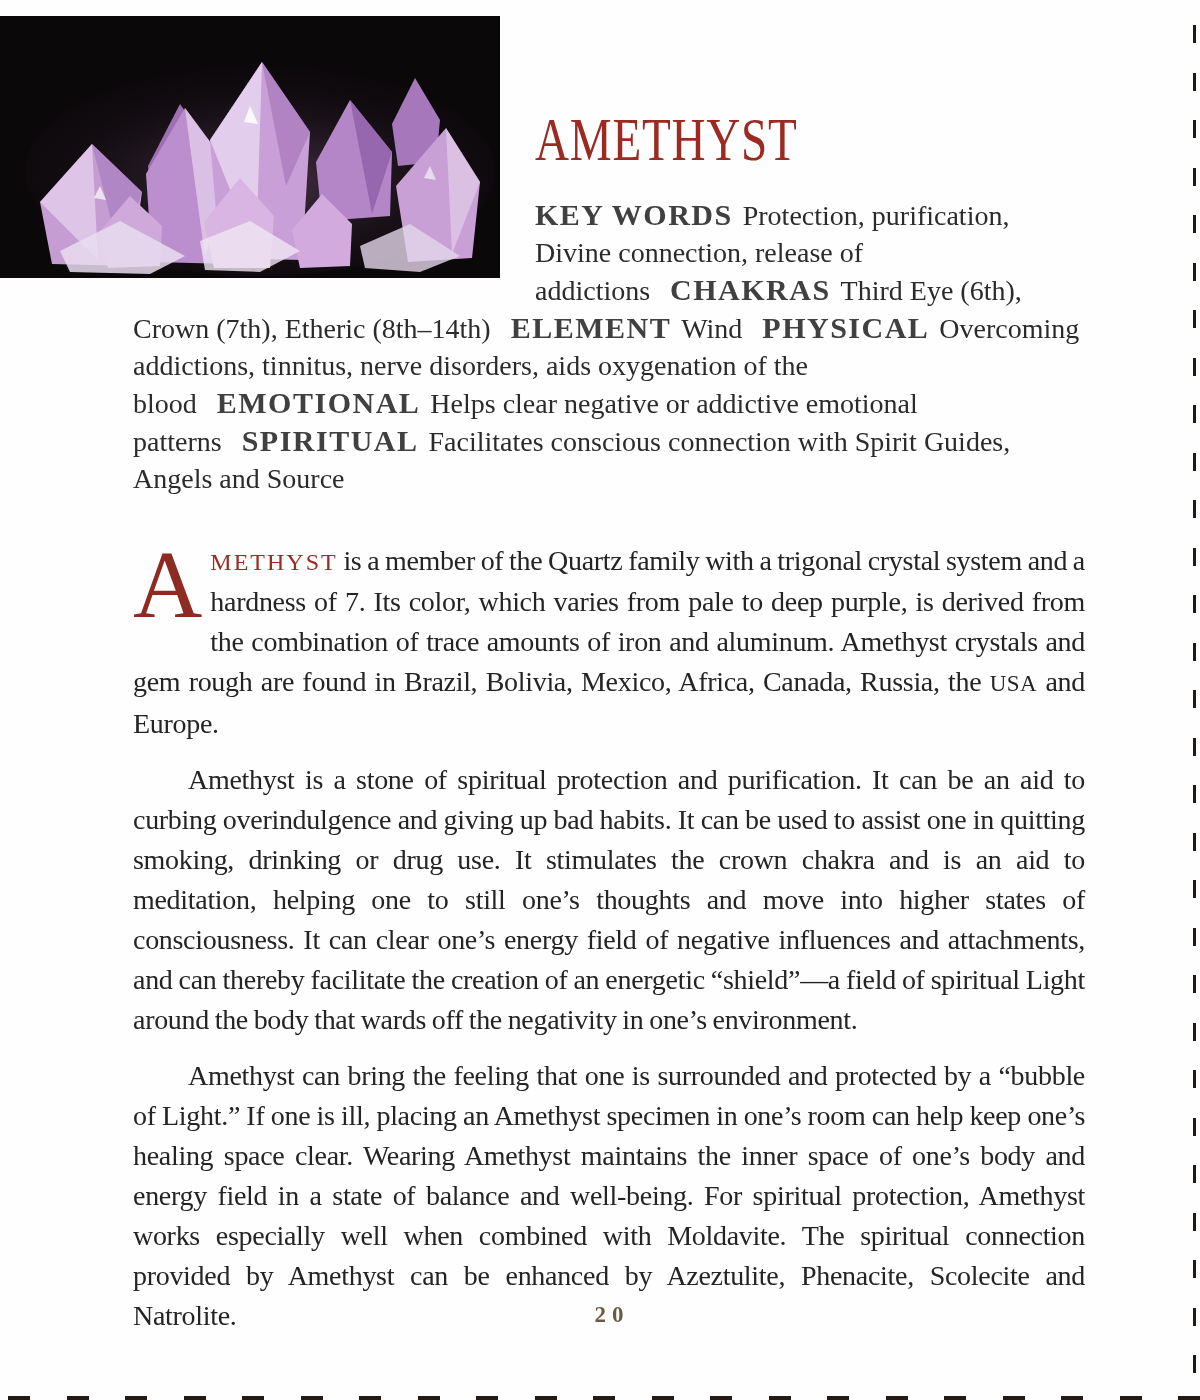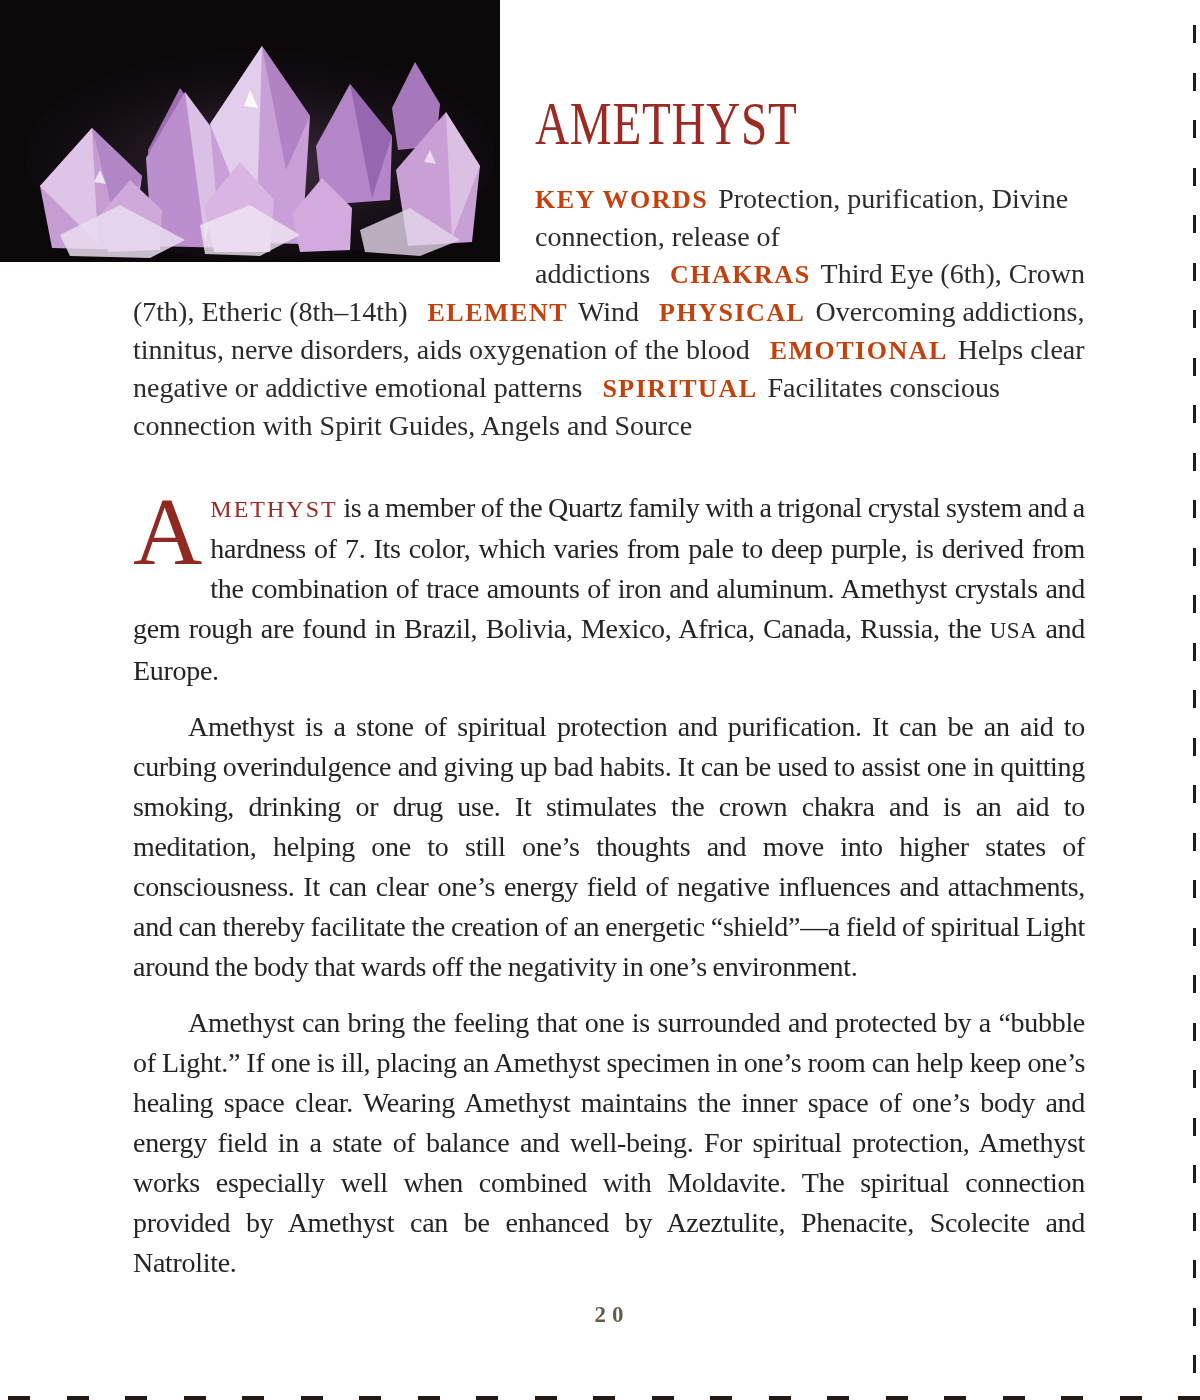--- a/index.html
+++ b/index.html
@@ -5,28 +5,28 @@
   html,body{margin:0;padding:0;background:#ffffff;}
   .page{
     position:relative;width:1200px;height:1400px;background:#fefefe;overflow:hidden;
     font-family:"Liberation Serif", serif;color:#262626;
   }
   .content{margin:0 115px 0 133px;}
   .photo-wrap{
     float:left;width:500px;height:262px;margin:0 35px 12px -133px;
     background:#0b080a;
   }
-  h1.title{margin:0;padding:92px 0 0 0;font-weight:normal;line-height:62px;height:62px;}
+  h1.title{margin:16px;padding:92px 0 0 0;font-weight:normal;line-height:62px;height:62px;}
   .title-inner{
     display:inline-block;color:#9b2a22;font-size:62px;letter-spacing:1px;
     transform:scaleX(0.76);transform-origin:left center;white-space:nowrap;
   }
   p.kw{margin:26px 0 0 0;font-size:28px;line-height:37px;text-align:left;color:#2b2b2b;}
   .kw-label{
-    font-weight:bold;font-size:26px;color:#c2410c;letter-spacing:1.5px;
+    font-weight:bold;font-size:30px;color:#404040;letter-spacing:1.5px;
     margin:0 10px 0 20px;white-space:nowrap;
   }
   .kw-label:first-child{margin-left:0;}
   .body-par{
     margin:0;font-size:28px;line-height:40px;text-align:justify;
     letter-spacing:-0.3px;word-spacing:-1px;color:#242424;
     -webkit-hyphens:none;hyphens:none;
   }
   .body-par.p1{margin-top:44px;}
   .body-par.indent{text-indent:55px;margin-top:16px;}

